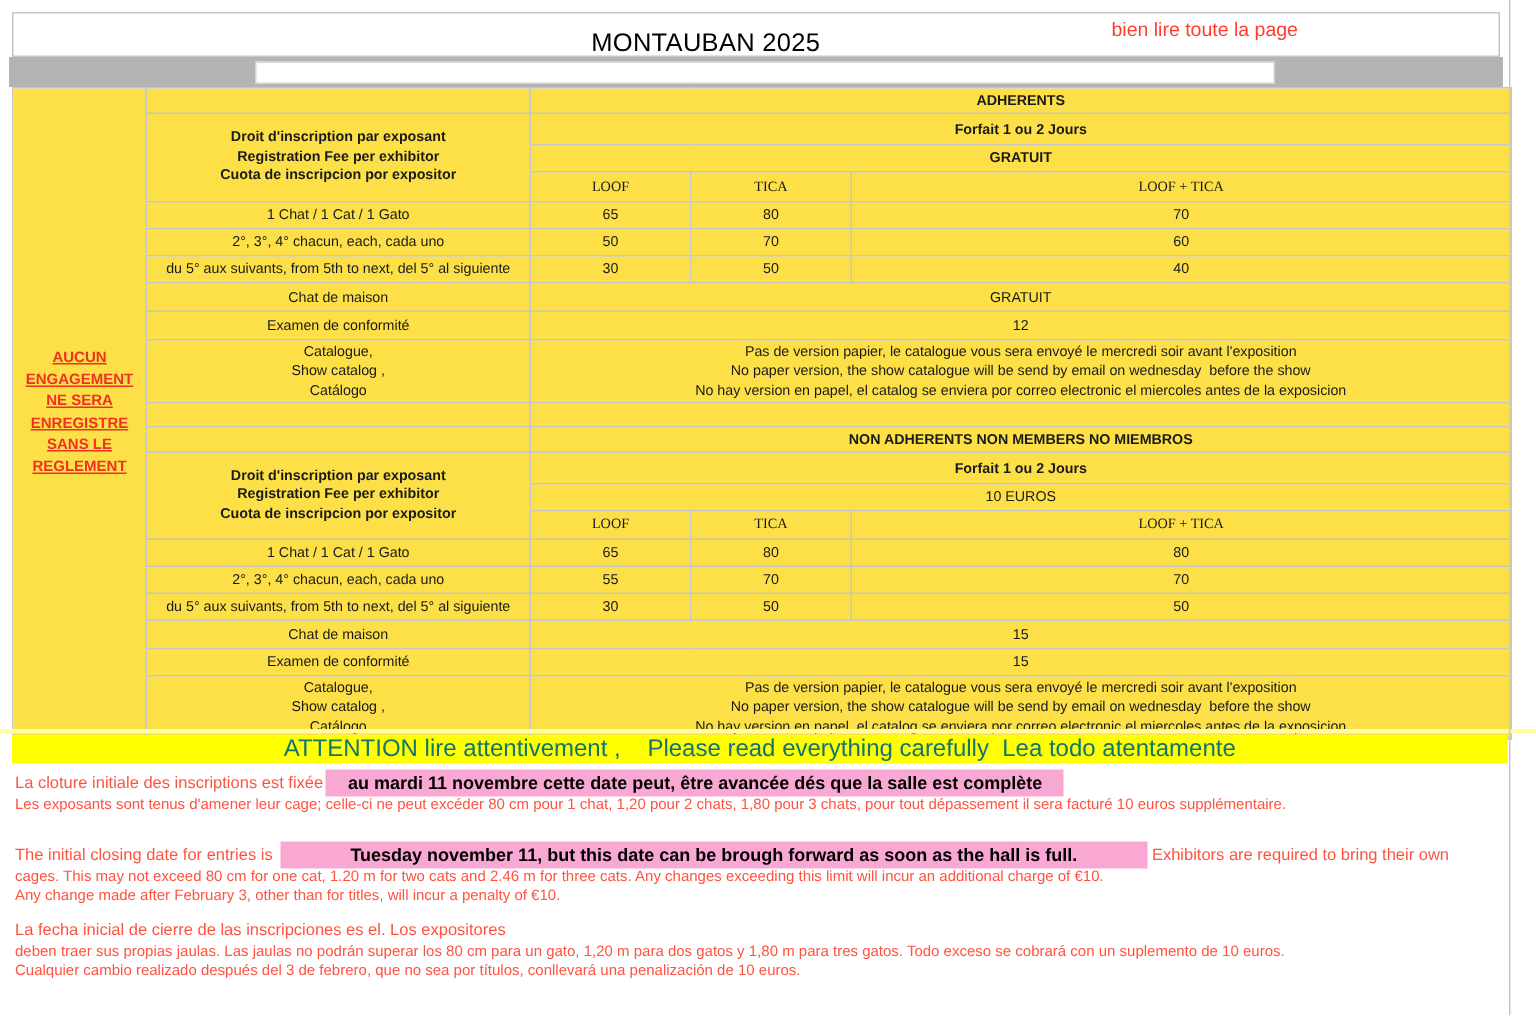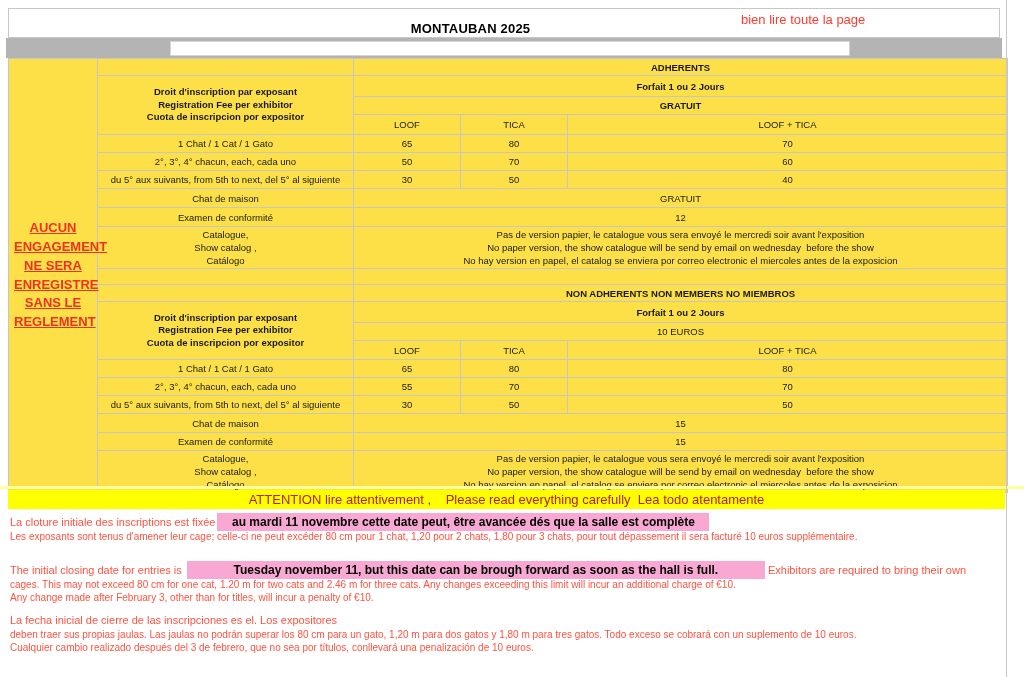--- a/index.html
+++ b/index.html
@@ -10,39 +10,39 @@
   }
   .page-right-edge { position:absolute; left:1006px; top:0; width:1px; height:677px; background:#c9c9c9; }
 
   
   .topbar { position:absolute; left:8px; top:8px; width:992px; height:30px; background:#fff; border:1px solid #c7c7c7; }
   .top-note { position:absolute; left:741px; top:12px; font-size:13px; color:#ff3b2d; }
   .grayband { position:absolute; left:6px; top:38px; width:996px; height:20px; background:#b4b4b4; }
   .grayband-inset { position:absolute; left:164px; top:3px; width:680px; height:15px; background:#fff; border:1px solid #d4d4d4; }
   .title-box { position:absolute; left:333px; top:5px; width:275px; height:47px; z-index:5;
     display:flex; align-items:center; justify-content:center;
-    font-weight:bold; font-size:13px; letter-spacing:.2px; color:#000; }
+    font-weight:normal; font-size:17px; letter-spacing:.2px; color:#000; }
 
   
   table.fees { position:absolute; left:8px; top:58px; width:999px; border-collapse:collapse; table-layout:fixed; }
   table.fees td { border:1px solid #c6c6c6; font-size:9.5px; text-align:center; vertical-align:middle; padding:1px 2px; background:#fde047; }
   col.c0{width:89px;} col.c1{width:256px;} col.c2{width:107px;} col.c3{width:107px;} col.c4{width:440px;}
   tr.h17{height:17px;} tr.h18{height:18px;} tr.h19{height:19px;padding-left:10px;} tr.h20{height:20px;} tr.h21{height:21px;} tr.h16{height:16px;} tr.h40{height:40px;}
   td.graycell { background:#d8d8d8; }
-  .sidewarn { color:#ee3124; font-weight:bold; text-decoration:underline; font-size:13px; line-height:1.45; text-align:center; padding:0 3px; }
+  .sidewarn { color:#ee3124; font-weight:bold; text-decoration:underline; font-size:10px; line-height:1.45; text-align:center; padding:0 3px; }
   td.b { font-weight:bold; font-size:10px; }
   td.rowhead { font-weight:bold; font-size:11px; line-height:1.3; }
-  td.colhead { font-size:9.5px; }
+  td.colhead { font-size:9.5px;font-family:Liberation Serif, serif; }
   .cat-lines div { line-height:13px; font-size:9.5px; white-space:pre; }
 
   
   .yellow-strip { position:absolute; left:0; top:486px; width:1024px; height:3px; background:#ffff9e; }
   .attention-bar { position:absolute; left:8px; top:490px; width:997px; height:19px; background:#ffff00;
     display:flex; align-items:center; justify-content:center; }
-  .attention-bar span { color:#b91c1c; font-size:13px; white-space:pre; }
+  .attention-bar span { color:#0f766e; font-size:16px; white-space:pre; }
 
   .notice { position:absolute; left:10px; width:1000px; }
   .notice-fr { top:513px; } .notice-en { top:561px; } .notice-es { top:611px; }
   .nline { font-size:10px; color:#ff5340; line-height:12.5px; white-space:pre-wrap; }
   .nline1 { display:flex; align-items:center; height:17px; margin-bottom:1px; white-space:nowrap; }
   .nline1 .intro, .nline1 .after { font-size:11px; color:#ff5340; white-space:pre; }
   .hl { display:inline-block; background:#f9a8d4; color:#000; font-weight:bold; font-size:12px;
         text-align:center; padding:2px 0; margin-left:2px; }
   .hl-fr { width:492px; } .hl-en { width:578px; } .hl-es { width:637px; }
 </style>

